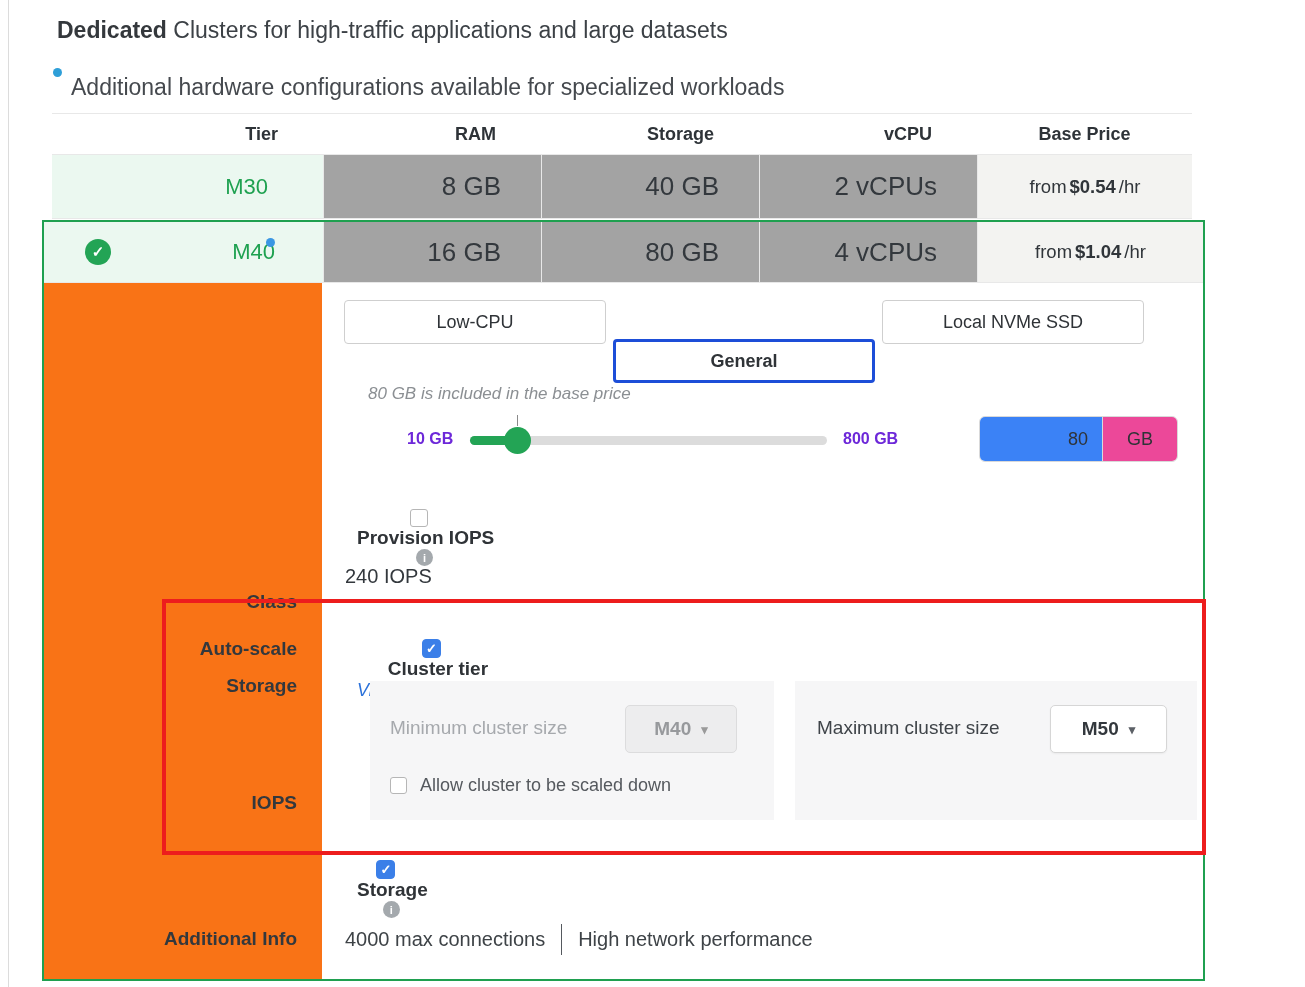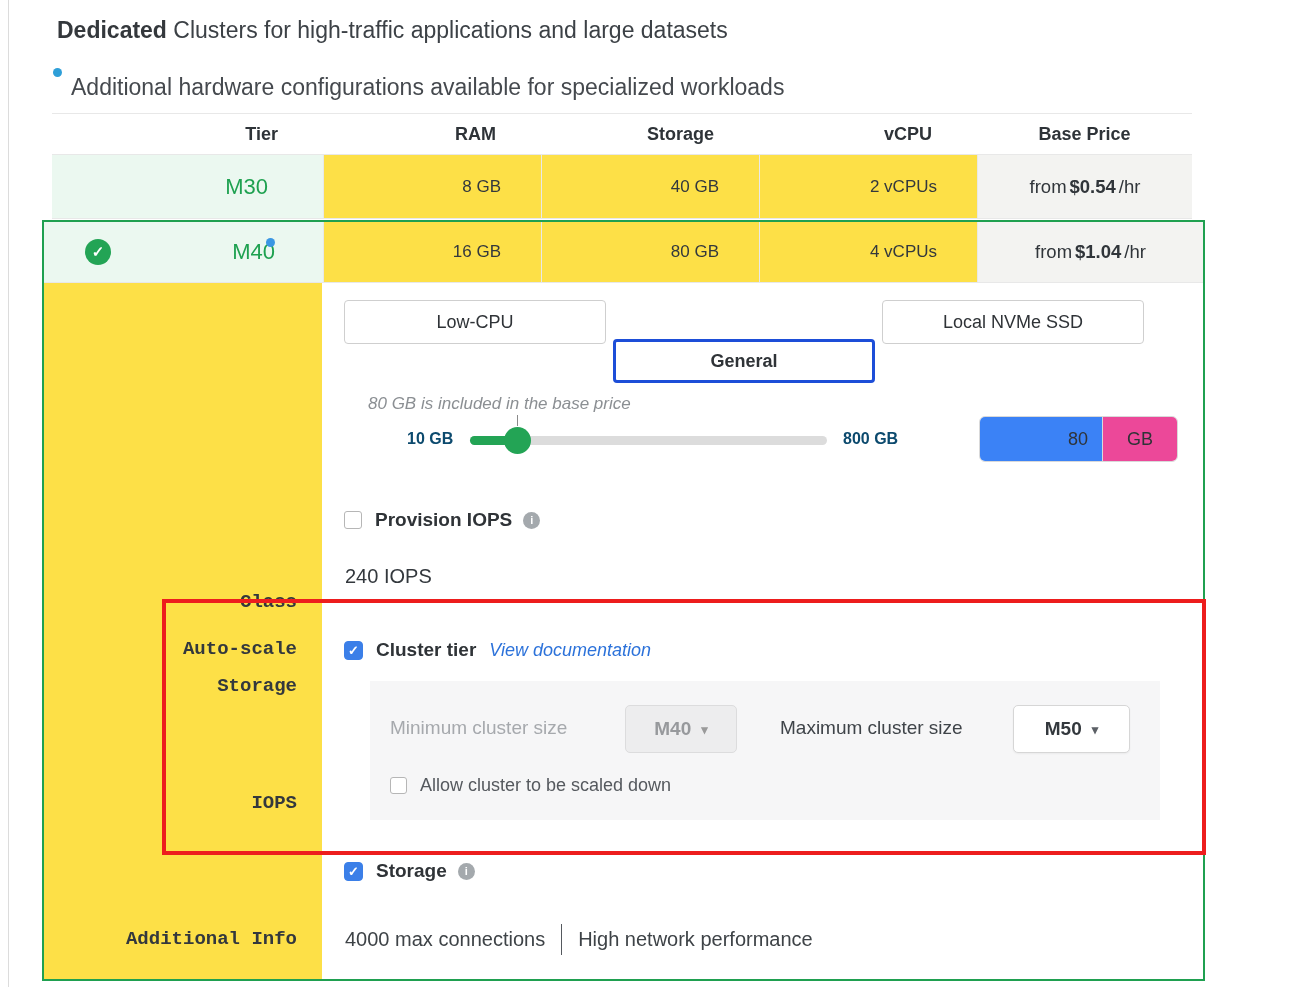--- a/index.html
+++ b/index.html
@@ -23,77 +23,77 @@
   .tier-header {
     position:absolute; left:52px; top:113px; width:1140px; height:42px;
     border-top:1px solid #e8e8e8; border-bottom:1px solid #e8e8e8;
     display:grid; grid-template-columns:271px 218px 218px 218px 1fr; align-items:center;
     font-weight:700; font-size:18px; color:#2e3338;
   }
   .tier-header .col { text-align:right; padding-right:45px; }
   .tier-header .col.center { text-align:center; padding-right:0; }
 
   .row-grid { display:grid; align-items:stretch; }
-  .cell { display:flex; align-items:center; justify-content:flex-end; padding-right:40px; font-size:17px; color:#33383d; border-left:1px solid #e8e8e8; background:#fde047; }
+  .cell { display:flex; align-items:center; justify-content:flex-end; padding-right:40px; font-size:26px; color:#33383d; border-left:1px solid #e8e8e8; background:#a3a3a3; }
   .cell:first-child { border-left:none; }
   .cell.price { justify-content:center; padding-right:0; background:#f3f3f1; font-size:18.5px; color:#30353a; }
   .cell.price b { margin:0 3px; }
   .cell.tier-cell { background:#ebf8f0; color:#1ea150; font-size:22px; padding-right:55px; position:relative; }
 
   .m30-row { position:absolute; left:52px; top:155px; width:1140px; height:64px;
     grid-template-columns:271px 218px 218px 218px 1fr; border-bottom:1px solid #e8e8e8; }
 
   
   .panel { position:absolute; left:42px; top:220px; width:1163px; height:761px;
     border:2px solid #1fa050; background:#fff; }
   .m40-row { width:100%; height:61px; grid-template-columns:279px 218px 218px 218px 1fr; border-bottom:1px solid #e8e8e8; }
   .m40-row .cell.tier-cell { padding-right:48px; }
   .check-circle { position:absolute; left:41px; top:50%; margin-top:-13px; width:26px; height:26px; border-radius:50%;
     background:#23a455; color:#fff; font-size:15px; font-weight:700; display:flex; align-items:center; justify-content:center; }
   .m40-blue-dot { position:absolute; width:9px; height:9px; border-radius:50%; background:#3b97e3; margin-left:2px; margin-top:-2px; display:inline-block; }
 
   .panel-body { display:grid; grid-template-columns:278px 1fr; height:696px; }
-  .label-col { background:#fde047; position:relative;font-family:Liberation Mono, monospace; }
+  .label-col { background:#f97316; position:relative; }
   .row-label { position:absolute; right:25px; font-weight:700; font-size:19px; color:#33383d; white-space:nowrap; }
   .content-col { position:relative; background:#fff; }
 
   
   .class-row { position:absolute; left:22px; top:17px; display:flex; gap:7px; }
   .class-btn { width:262px; height:44px; background:#fff; border:1px solid #cfcfcf; border-radius:4px;
     display:flex; align-items:center; justify-content:center; font-size:18px; color:#2f3337; }
   .class-btn.selected { border:3px solid #1d4ed8; font-weight:700;margin-top:39px; }
 
   
-  .storage-note { position:absolute; left:46px; top:111px; font-style:italic; font-size:17px; color:#8b8f93; }
-  .slider-label { position:absolute; top:147px; font-size:16px; font-weight:700; color:#0c4a6e; }
+  .storage-note { position:absolute; left:46px; top:101px; font-style:italic; font-size:17px; color:#8b8f93; }
+  .slider-label { position:absolute; top:147px; font-size:16px; font-weight:700; color:#6d28d9; }
   .slider-track { position:absolute; left:148px; top:153px; width:357px; height:9px; background:#dcdcdc; border-radius:5px; }
   .slider-fill { position:absolute; left:0; top:0; width:52px; height:9px; background:#23a455; border-radius:5px; }
   .slider-thumb { position:absolute; left:182px; top:144px; width:27px; height:27px; border-radius:50%; background:#23a455; }
   .slider-tick { position:absolute; left:195px; top:132px; width:1px; height:11px; background:#8a8a8a; }
   .storage-input-group { position:absolute; left:657px; top:133px; width:199px; height:46px;
     border:1px solid #d9d9d9; border-radius:6px; overflow:hidden; display:flex; background:#fff; }
   .storage-input { width:122px; height:100%; border:none; outline:none; text-align:right; padding-right:14px;
     font-size:18px; color:#2f3337; font-family:"Liberation Sans", sans-serif; background:#3b82f6; }
   .storage-unit { flex:1; background:#ec4899; border-left:1px solid #d9d9d9; display:flex; align-items:center; justify-content:center; font-size:18px; color:#2f3337; }
 
   
-  .cb-row { position:absolute; display:flex; align-items:center; }
+  .cb-row { position:absolute; display:flex; align-items:center;flex-direction:column; }
   .checkbox { width:18px; height:18px; border:1px solid #b6b6b6; border-radius:3px; background:#fff; flex:none; }
   .checkbox.checked { background:#3b7fe8; border-color:#3b7fe8; color:#fff; font-size:13px; font-weight:700;
     display:flex; align-items:center; justify-content:center; width:19px; height:19px; border-radius:4px; }
   .cb-label { margin-left:13px; font-weight:700; font-size:19px; color:#2f3337; }
   .info-icon { margin-left:11px; width:17px; height:17px; border-radius:50%; background:#a4a9ad; color:#fff;
     font-size:11px; font-weight:700; display:flex; align-items:center; justify-content:center; font-style:normal; }
   .iops-current { position:absolute; left:23px; top:282px; font-size:20px; color:#33383d; }
 
   
   .doc-link { margin-left:13px; font-style:italic; font-size:18px; color:#2c72da; font-weight:400; text-decoration:none; }
   .as-panel { position:absolute; top:398px; height:139px; background:#f6f6f7; }
   .as-panel.left { left:48px; width:404px; }
-  .as-panel.right { left:436px; width:402px; }
+  .as-panel.right { left:473px; width:402px; }
   .as-field-label { position:absolute; left:20px; top:36px; font-size:19px; }
   .as-panel.left .as-field-label { color:#a6a9ad; }
   .as-panel.right .as-field-label { left:22px; color:#3f4449; }
   .dropdown { position:absolute; left:255px; top:24px; height:48px; border-radius:5px;
     display:flex; align-items:center; justify-content:center; gap:10px; font-size:19px; }
   .dropdown.disabled { width:112px; background:#ededee; border:1px solid #dcdcdd; color:#97999c; font-weight:700; }
   .dropdown.enabled { width:117px; background:#fff; border:1px solid #d6d6d6; color:#33383d; font-weight:700; box-shadow:0 1px 2px rgba(0,0,0,0.05); }
   .caret { font-size:13px; }
   .dropdown.disabled .caret { color:#9a9a9a; }
   .dropdown.enabled .caret { color:#5c6066; }

